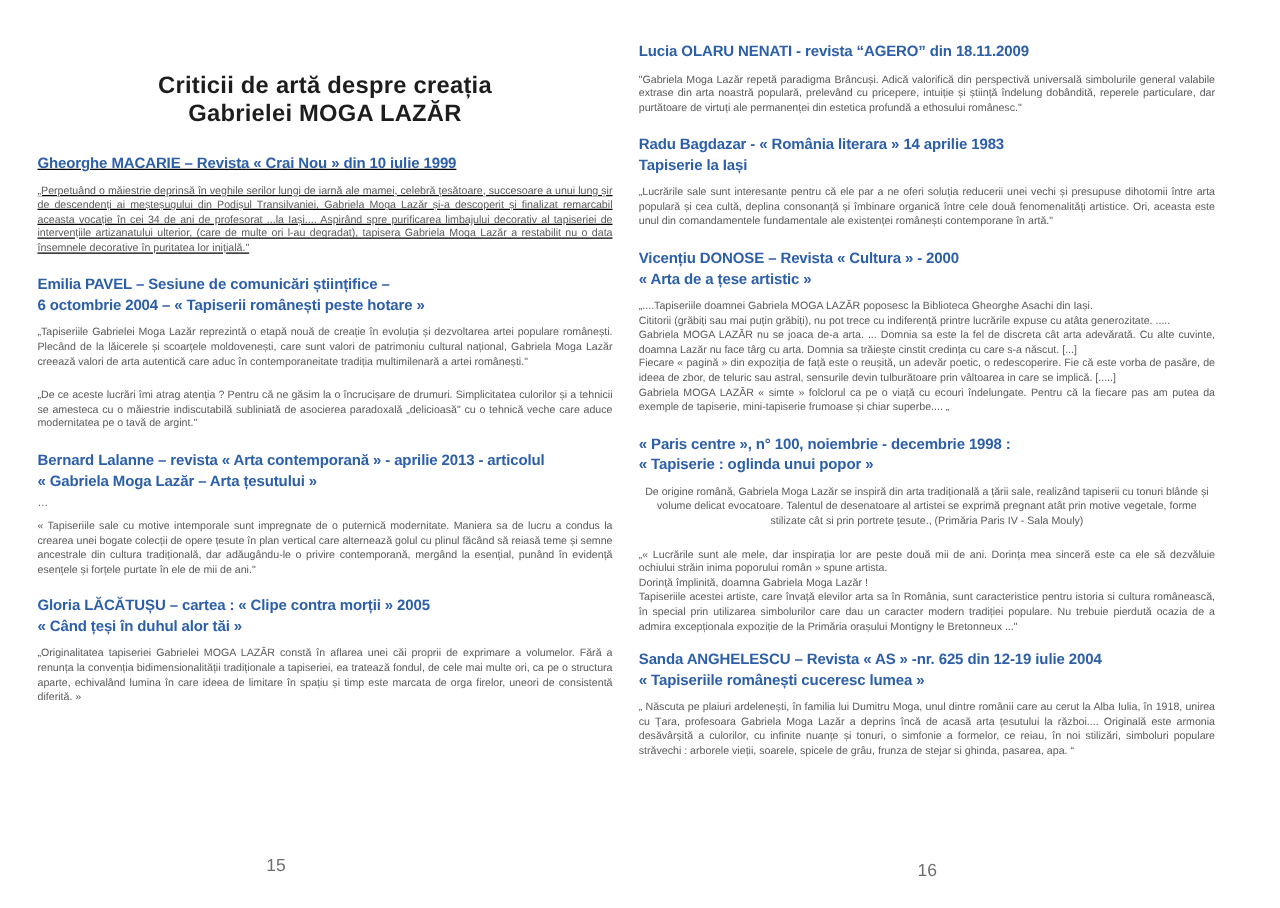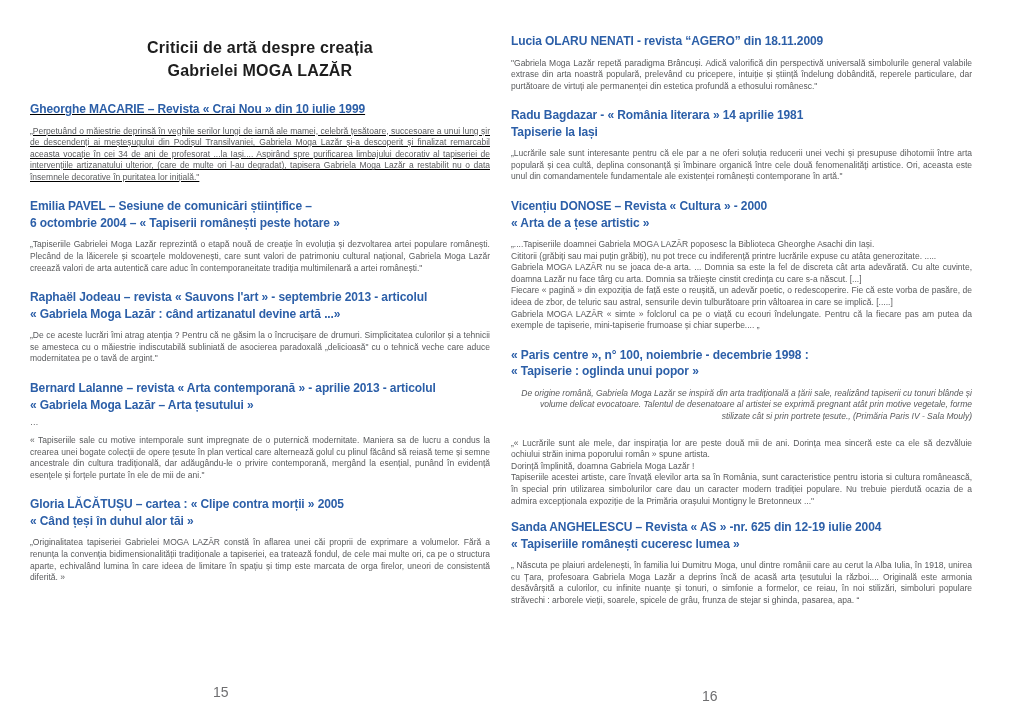--- a/index.html
+++ b/index.html
@@ -8,67 +8,65 @@
     background: #ffffff;
     font-family: "Liberation Sans", sans-serif;
     position: relative;
     overflow: hidden;
   }
   .page { position: absolute; top: 0; }
   .page-left  { left: 30px;  width: 460px; }
   .page-right { left: 511px; width: 461px; padding-top: 33px; }
 
   .doc-title {
-    font-size: 16px; line-height: 23px; font-weight: bold;
+    font-size: 19px; line-height: 23px; font-weight: bold;
     color: #1d1d1d; text-align: center;
-    margin: 36px 0 0 0; white-space: pre-line; letter-spacing: .2px;
+    margin: 57px 0 0 0; white-space: pre-line; letter-spacing: .2px;
   }
   .sec { margin-top: 15px; }
   .sec-first-left { margin-top: 19px; text-decoration: underline; }
   .sec-heading {
     color: #2c5fa8; font-size: 12px; line-height: 16.5px;
     font-weight: bold; margin: 0; white-space: pre-line;
     letter-spacing: -0.1px;
   }
   .sec-body {
     color: #595a5c; font-size: 8.5px; line-height: 11.6px;
     text-align: justify; margin: 8px 0 0 0; white-space: pre-line;
   }
-  .sec-body.ragged { text-align: right; font-style: italic; }
+  .sec-body.ragged { text-align: center; }
   .pre-dots {
     color: #595a5c; font-size: 8.5px; line-height: 9px;
     margin: 5px 0 0 0;
   }
   .page-num {
     position: absolute; font-size: 14px; color: #6e6e70;
   }
   .page-num-left  { left: 213px; top: 684px; }
-  .page-num-right { left: 702px; top: 688px; }
+  .page-num-right { left: 734px; top: 688px; }
 </style>
 </head>
 <body>
 
 <div class="page page-left">
   <h1 class="doc-title">Criticii de artă despre creația
 Gabrielei MOGA LAZĂR</h1>
 
   <section class="sec sec-first-left">
     <h2 class="sec-heading">Gheorghe MACARIE – Revista « Crai Nou » din 10 iulie 1999</h2>
     <p class="sec-body">„Perpetuând o măiestrie deprinsă în veghile serilor lungi de iarnă ale mamei, celebră țesătoare, succesoare a unui lung șir de descendenți ai meșteșugului din Podișul Transilvaniei, Gabriela Moga Lazăr și-a descoperit și finalizat remarcabil aceasta vocație în cei 34 de ani de profesorat ...la Iași.... Aspirând spre purificarea limbajului decorativ al tapiseriei de intervențiile artizanatului ulterior, (care de multe ori l-au degradat), tapisera Gabriela Moga Lazăr a restabilit nu o data însemnele decorative în puritatea lor inițială."</p>
   </section>
 
   <section class="sec">
     <h2 class="sec-heading">Emilia PAVEL –  Sesiune de comunicări științifice  –
 6 octombrie 2004    –  « Tapiserii românești peste hotare »</h2>
     <p class="sec-body">„Tapiseriile Gabrielei Moga Lazăr reprezintă o etapă nouă de creație în evoluția și dezvoltarea artei populare românești. Plecând de la lăicerele și scoarțele moldovenești, care sunt valori de patrimoniu cultural național, Gabriela Moga Lazăr creează valori de arta autentică care aduc în contemporaneitate tradiția multimilenară a artei românești."</p>
   </section>
 
   <section class="sec">
-    <h2 class="sec-heading">Raphaël Jodeau – revista « Sauvons l'art » - septembrie 2013 - articolul
-« Gabriela Moga Lazăr : când artizanatul devine artă ...»</h2>
     <p class="sec-body">„De ce aceste lucrări îmi atrag atenția ? Pentru că ne găsim la o încrucișare de drumuri.  Simplicitatea culorilor și a tehnicii se  amesteca cu o măiestrie indiscutabilă subliniată de asocierea paradoxală „delicioasă"  cu o tehnică veche care aduce modernitatea pe o tavă de argint."</p>
   </section>
 
   <section class="sec">
     <h2 class="sec-heading">Bernard Lalanne – revista « Arta contemporană » - aprilie 2013 - articolul
 « Gabriela  Moga Lazăr – Arta țesutului »</h2>
     <p class="pre-dots">…</p>
     <p class="sec-body">« Tapiseriile sale cu motive intemporale sunt impregnate de o puternică modernitate. Maniera sa de lucru a condus la crearea unei bogate colecții de opere țesute în plan vertical care alternează golul cu plinul făcând să reiasă teme și semne ancestrale din cultura tradițională, dar adăugându-le o privire contemporană, mergând la esențial, punând în evidență esențele și forțele  purtate în ele de mii de ani."</p>
   </section>
 
@@ -80,21 +78,21 @@
 
 </div>
 
 <div class="page page-right">
   <section class="sec" style="margin-top:0">
     <h2 class="sec-heading">Lucia  OLARU  NENATI - revista “AGERO” din 18.11.2009</h2>
     <p class="sec-body">"Gabriela Moga Lazăr repetă paradigma Brâncuși. Adică valorifică din perspectivă universală simbolurile general valabile extrase din arta noastră populară, prelevând cu pricepere, intuiție și știință îndelung dobândită, reperele particulare, dar purtătoare de virtuți ale permanenței din estetica profundă a ethosului românesc."</p>
   </section>
 
   <section class="sec">
-    <h2 class="sec-heading">Radu Bagdazar    - « România literara »   14 aprilie 1981
+    <h2 class="sec-heading">Radu Bagdazar    - « România literara »   14 aprilie 1983
 Tapiserie la Iași</h2>
     <p class="sec-body">„Lucrările sale sunt interesante pentru că ele par a ne oferi soluția reducerii unei vechi și presupuse dihotomii între arta populară și cea cultă, deplina consonanță și îmbinare organică între cele două fenomenalități artistice. Ori, aceasta este unul din comandamentele fundamentale ale existenței românești contemporane în artă."</p>
   </section>
 
   <section class="sec">
     <h2 class="sec-heading">Vicențiu DONOSE – Revista « Cultura » -  2000
 « Arta de a țese artistic »</h2>
     <p class="sec-body">„....Tapiseriile doamnei Gabriela MOGA LAZĂR poposesc la Biblioteca Gheorghe Asachi din Iași.
 Cititorii (grăbiți sau mai puțin grăbiți), nu pot trece cu indiferență printre lucrările expuse cu atâta generozitate.  .....
 Gabriela MOGA LAZĂR  nu se joaca de-a arta. ... Domnia sa este la fel de discreta cât arta adevărată. Cu alte cuvinte, doamna Lazăr nu face târg cu arta. Domnia sa trăiește cinstit credința cu care s-a născut.  [...]

